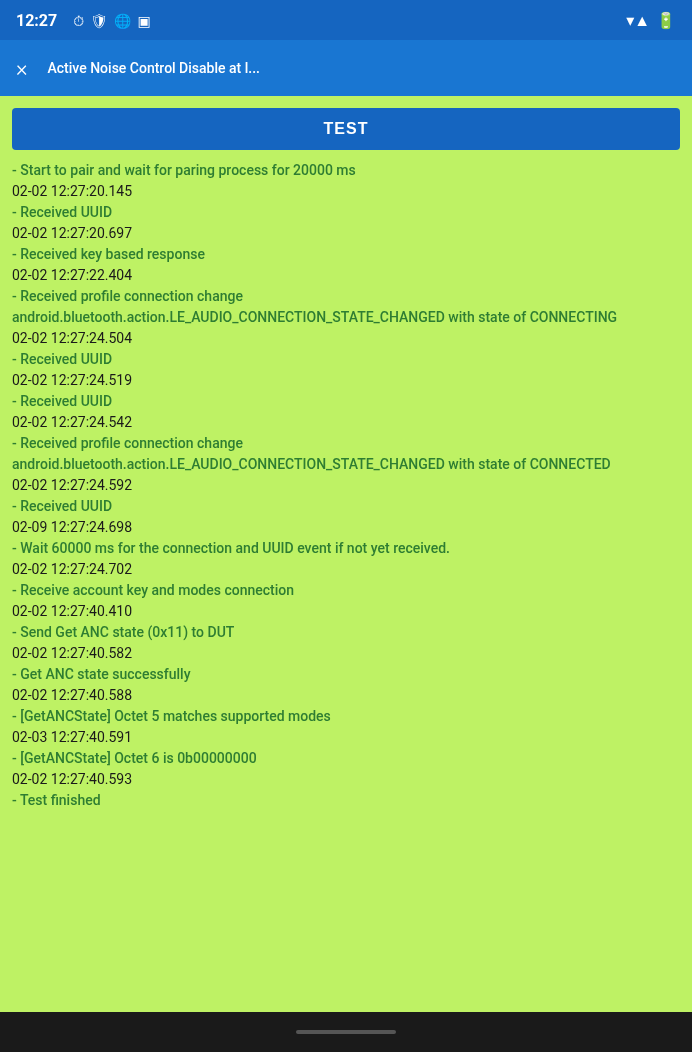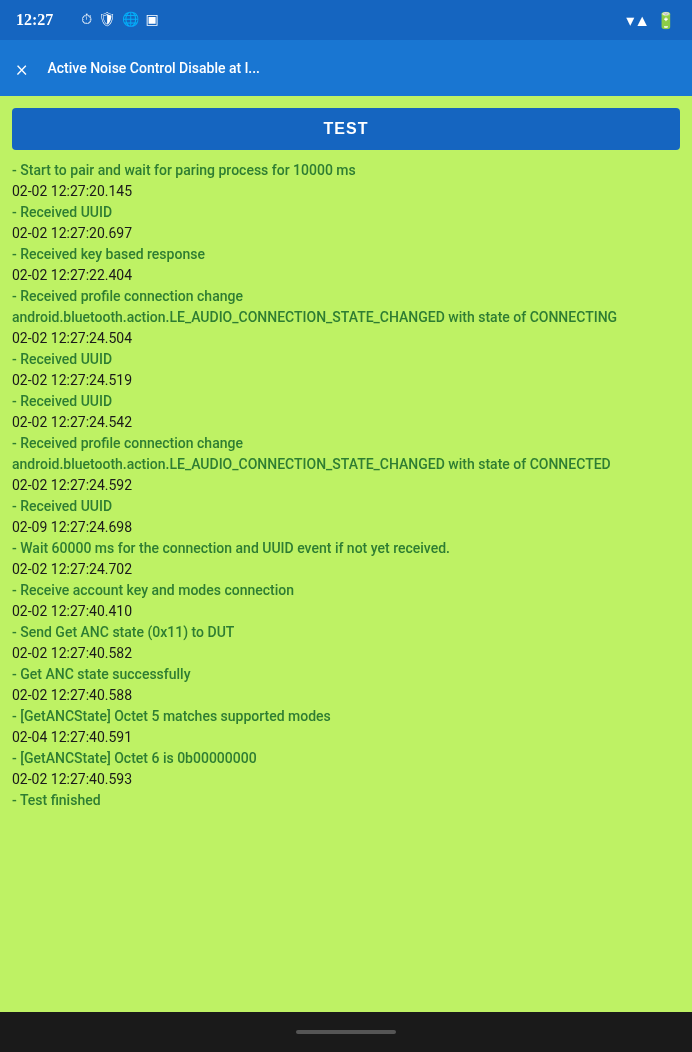--- a/index.html
+++ b/index.html
@@ -20,23 +20,22 @@
       display: flex;
       justify-content: space-between;
       align-items: center;
       padding: 6px 16px;
       height: 40px;
       flex-shrink: 0;
     }
 
     .status-bar-left {
       display: flex;
-      align-items: flex-start;
-      gap: 28px;
-      font-family: Liberation Serif, serif;
+      align-items: flex-end;
+      gap: 16px;
     }
 
     .status-time {
       color: white;
       font-size: 16px;
       font-weight: bold;
     }
 
     .status-icons {
       display: flex;
@@ -182,21 +181,21 @@
 <div class="app-bar">
   <span class="app-bar-close">×</span>
   <span class="app-bar-title">Active Noise Control Disable at l...</span>
 </div>
 
 <div class="main-content">
   <button class="test-button">TEST</button>
 
   <div class="log-area">
 
-  <div class="log-entry message">- Start to pair and wait for paring process for 10000 ms</div>
+  <div class="log-entry message">- Start to pair and wait for paring process for 20000 ms</div>
       <div class="log-entry timestamp">02-02 12:27:20.145</div>
       <div class="log-entry message">- Received UUID</div>
       <div class="log-entry timestamp">02-02 12:27:20.697</div>
       <div class="log-entry message">- Received key based response</div>
       <div class="log-entry timestamp">02-02 12:27:22.404</div>
       <div class="log-entry message">- Received profile connection change android.bluetooth.action.LE_AUDIO_CONNECTION_STATE_CHANGED with state of CONNECTING</div>
       <div class="log-entry timestamp">02-02 12:27:24.504</div>
       <div class="log-entry message">- Received UUID</div>
       <div class="log-entry timestamp">02-02 12:27:24.519</div>
       <div class="log-entry message">- Received UUID</div>
@@ -207,21 +206,21 @@
       <div class="log-entry timestamp">02-09 12:27:24.698</div>
       <div class="log-entry message">- Wait 60000 ms for the connection and UUID event if not yet received.</div>
       <div class="log-entry timestamp">02-02 12:27:24.702</div>
       <div class="log-entry message">- Receive account key and modes connection</div>
       <div class="log-entry timestamp">02-02 12:27:40.410</div>
       <div class="log-entry message">- Send Get ANC state (0x11) to DUT</div>
       <div class="log-entry timestamp">02-02 12:27:40.582</div>
       <div class="log-entry message">- Get ANC state successfully</div>
       <div class="log-entry timestamp">02-02 12:27:40.588</div>
       <div class="log-entry message">- [GetANCState] Octet 5 matches supported modes</div>
-      <div class="log-entry timestamp">02-04 12:27:40.591</div>
+      <div class="log-entry timestamp">02-03 12:27:40.591</div>
       <div class="log-entry message">- [GetANCState] Octet 6 is 0b00000000</div>
       <div class="log-entry timestamp">02-02 12:27:40.593</div>
       <div class="log-entry message">- Test finished</div>
     </div>
 </div>
 
 <div class="nav-bar">
   <div class="nav-bar-indicator"></div>
 </div>
 

